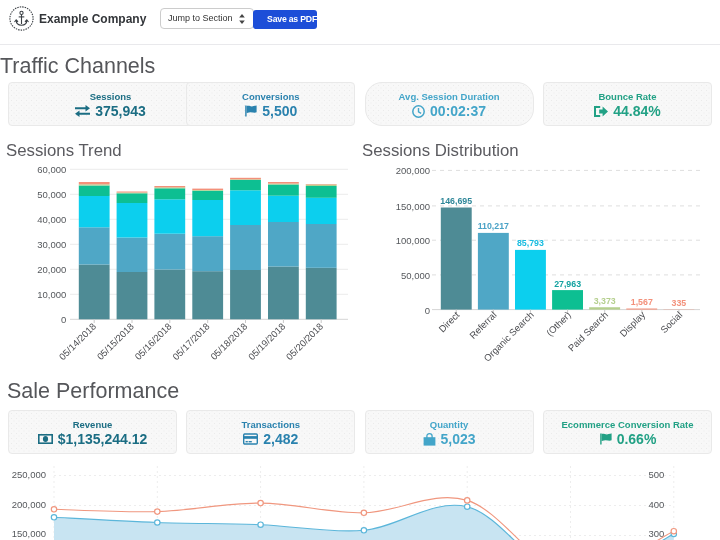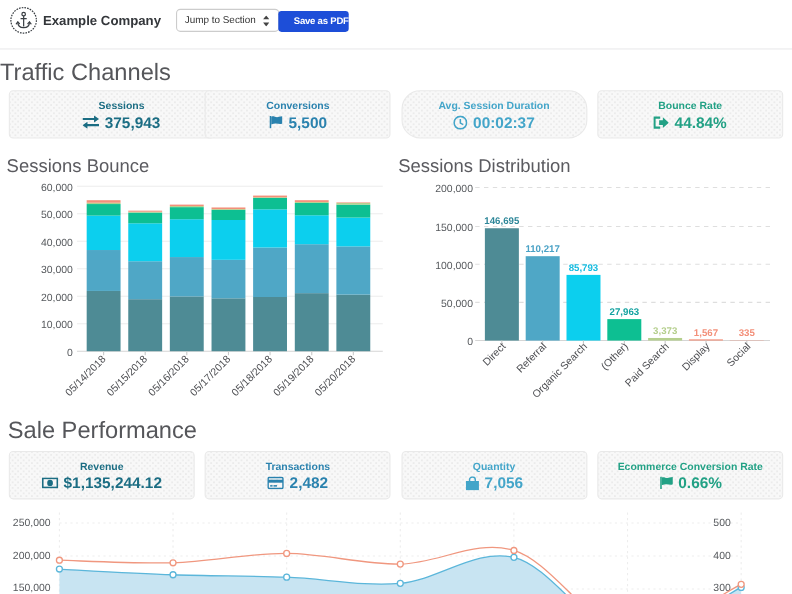--- a/index.html
+++ b/index.html
@@ -82,21 +82,21 @@
     <div class="t c-green">Bounce Rate</div>
     <div class="v c-green">
         <svg width="14" height="13" viewBox="0 0 14 13">
           <path d="M0 1 L6.2 1 L6.2 3 L2 3 L2 10 L6.2 10 L6.2 12 L0 12 Z" fill="#22a185"></path>
           <path d="M5.2 4.4 L8.6 4.4 L8.6 1.6 L14 6.5 L8.6 11.4 L8.6 8.6 L5.2 8.6 Z" fill="#22a185"></path>
         </svg>
         <span>44.84%</span>
       </div>
   </div>
 
-  <div class="sub" style="left:6px;top:141px;">Sessions Bounce</div>
+  <div class="sub" style="left:6px;top:141px;">Sessions Trend</div>
   <div class="sub" style="left:362px;top:141px;">Sessions Distribution</div>
 
   <svg style="position:absolute;left:0;top:160px;" width="360" height="212" viewBox="0 0 360 212">
     <g stroke="#ececec" stroke-width="1">
       <line x1="70" y1="9.3" x2="348" y2="9.3"></line>
       <line x1="70" y1="34.3" x2="348" y2="34.3"></line>
       <line x1="70" y1="59.3" x2="348" y2="59.3"></line>
       <line x1="70" y1="84.3" x2="348" y2="84.3"></line>
       <line x1="70" y1="109.3" x2="348" y2="109.3"></line>
       <line x1="70" y1="134.3" x2="348" y2="134.3"></line>
@@ -241,21 +241,21 @@
         <span>2,482</span>
       </div>
   </div>
   <div class="card" style="left:364.6px;top:410px;">
     <div class="t c-lblue">Quantity</div>
     <div class="v c-lblue">
         <svg width="13" height="13" viewBox="0 0 13 13">
           <path d="M0.6 4.2 L12.4 4.2 L12.4 12.6 L0.6 12.6 Z" fill="#43a5c9"></path>
           <path d="M3.9 6 L3.9 3.1 C3.9 1.5 5.1 0.7 6.5 0.7 C7.9 0.7 9.1 1.5 9.1 3.1 L9.1 6" fill="none" stroke="#43a5c9" stroke-width="1.3"></path>
         </svg>
-        <span>7,056</span>
+        <span>5,023</span>
       </div>
   </div>
   <div class="card" style="left:543px;top:410px;">
     <div class="t c-green">Ecommerce Conversion Rate</div>
     <div class="v c-green">
         <svg width="13" height="12" viewBox="0 0 13 12">
           <path d="M1.2 0.4 L2.6 0.4 L2.6 11.6 L1.2 11.6 Z" fill="#22a185"></path>
           <path d="M2.6 1.1 C4.8 -0.1 6.8 2.4 9.6 1.1 L12.6 0.6 L12.6 7.2 C10 8.6 7.6 6.1 3 7.9 L2.6 7.9 Z" fill="#22a185"></path>
         </svg>
         <span>0.66%</span>

